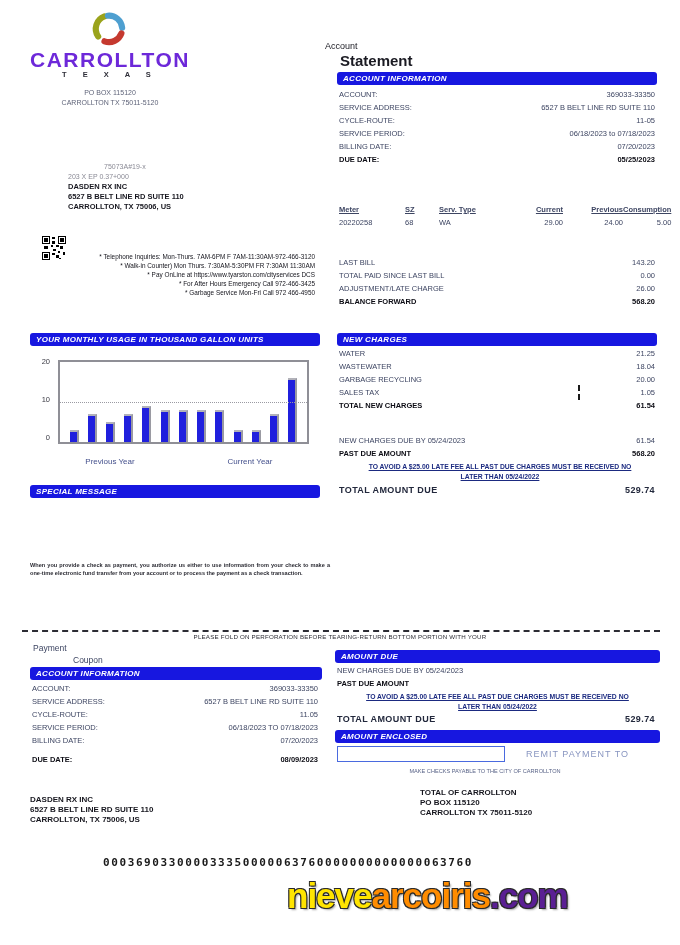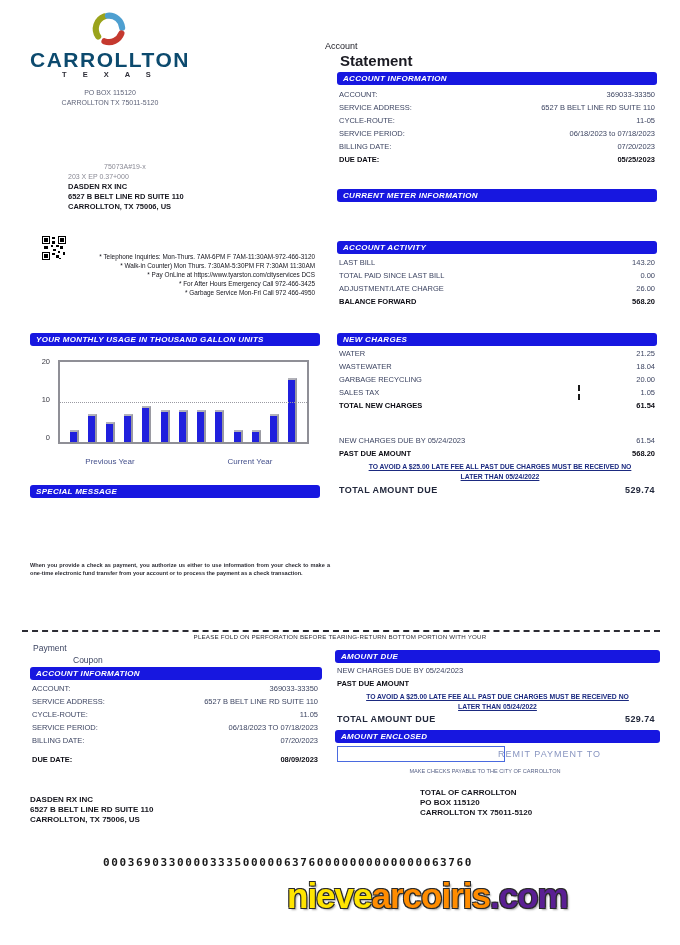--- a/index.html
+++ b/index.html
@@ -9,21 +9,21 @@
   .abs{position:absolute;}
   
   .section-bar{background:#1717e0;color:#ffffff;font-weight:bold;font-style:italic;
                font-size:8px;line-height:13px;padding:0 6px;border-radius:3px;letter-spacing:.3px;}
   
   .kv-row{display:flex;justify-content:space-between;font-size:7.5px;line-height:13px;color:#3d4562;}
   .kv-row.bold{font-weight:bold;color:#0c0c14;}
   .kv-label{white-space:nowrap;}
   .kv-value{white-space:nowrap;text-align:right;}
   
-  .wordmark{font-size:21px;font-weight:bold;letter-spacing:1.5px;color:#0c4a6e;text-align:center;}
+  .wordmark{font-size:21px;font-weight:bold;letter-spacing:1.5px;color:#6d28d9;text-align:center;}
   .wordmark-sub{font-size:7.5px;font-weight:bold;letter-spacing:7px;color:#2e2e38;text-align:center;}
   .po-line{font-size:7px;color:#60657a;text-align:center;line-height:10px;}
   .mail-code{font-size:7px;color:#8a8a95;line-height:10px;}
   .mail-bold{font-size:7.5px;font-weight:bold;color:#16161e;line-height:10px;}
   .notice-line{font-size:6.4px;color:#14141c;line-height:9px;text-align:right;list-style:none;margin:0;padding:0;}
   
   .acct-word{font-size:9px;color:#1a1a22;}
   .stmt-word{font-size:15px;font-weight:bold;color:#1a1a22;}
   
   .meter-grid{display:grid;grid-template-columns:66px 34px 72px 52px 60px 1fr;
@@ -174,23 +174,35 @@
       <div class="kv-row">
         <span class="kv-label">BILLING DATE:</span>
         <span class="kv-value">07/20/2023</span>
       </div>
       <div class="kv-row bold">
         <span class="kv-label">DUE DATE:</span>
         <span class="kv-value">05/25/2023</span>
       </div>
     </div>
 
-  <div class="abs section-bar" style="left:337px;top:189px;width:308px;">CURRENT METER INFORMATION</div>
-
-  <div class="abs section-bar" style="left:337px;top:241px;width:308px;">ACCOUNT ACTIVITY</div>
+  <div class="abs meter-grid" style="left:339px;top:203px;width:316px;">
+    <span class="hdr c1">Meter</span>
+    <span class="hdr c2">SZ</span>
+    <span class="hdr c3">Serv. Type</span>
+    <span class="hdr c4">Current</span>
+    <span class="hdr c5">Previous</span>
+    <span class="hdr c6">Consumption</span>
+    <span class="c1">20220258</span>
+    <span class="c2">68</span>
+    <span class="c3">WA</span>
+    <span class="c4">29.00</span>
+    <span class="c5">24.00</span>
+    <span class="c6">5.00</span>
+  </div>
+
   <div class="abs" style="left:339px;top:256px;width:316px;">
       <div class="kv-row">
         <span class="kv-label">LAST BILL</span>
         <span class="kv-value">143.20</span>
       </div>
       <div class="kv-row">
         <span class="kv-label">TOTAL PAID SINCE LAST BILL</span>
         <span class="kv-value">0.00</span>
       </div>
       <div class="kv-row">
@@ -298,21 +310,21 @@
       </div>
     </div>
   <div class="abs warning" style="left:355px;top:692px;width:285px;">TO AVOID A $25.00 LATE FEE ALL PAST DUE CHARGES MUST BE RECEIVED NO LATER THAN 05/24/2022</div>
   <div class="abs total-row" style="left:337px;top:714px;width:318px;">
     <span>TOTAL AMOUNT DUE</span>
     <span>529.74</span>
   </div>
 
   <div class="abs section-bar" style="left:335px;top:730px;width:313px;">AMOUNT ENCLOSED</div>
   <input class="abs amount-input" style="left: 337px; top: 746px;" type="text">
-  <div class="abs remit-label" style="left:498px;top:749px;">REMIT PAYMENT TO</div>
+  <div class="abs remit-label" style="left:526px;top:749px;">REMIT PAYMENT TO</div>
   <div class="abs make-checks" style="left:345px;top:768px;width:280px;">MAKE CHECKS PAYABLE TO THE CITY OF CARROLLTON</div>
 
   <div class="abs" style="left:420px;top:788px;">
     <div class="remit-addr">TOTAL OF CARROLLTON</div>
     <div class="remit-addr">PO BOX 115120</div>
     <div class="remit-addr">CARROLLTON TX 75011-5120</div>
   </div>
 
   <div class="abs ocr" style="left:103px;top:856px;">000369033000033350000063760000000000000063760</div>
   <div class="abs watermark" style="left:287px;top:876px;">

